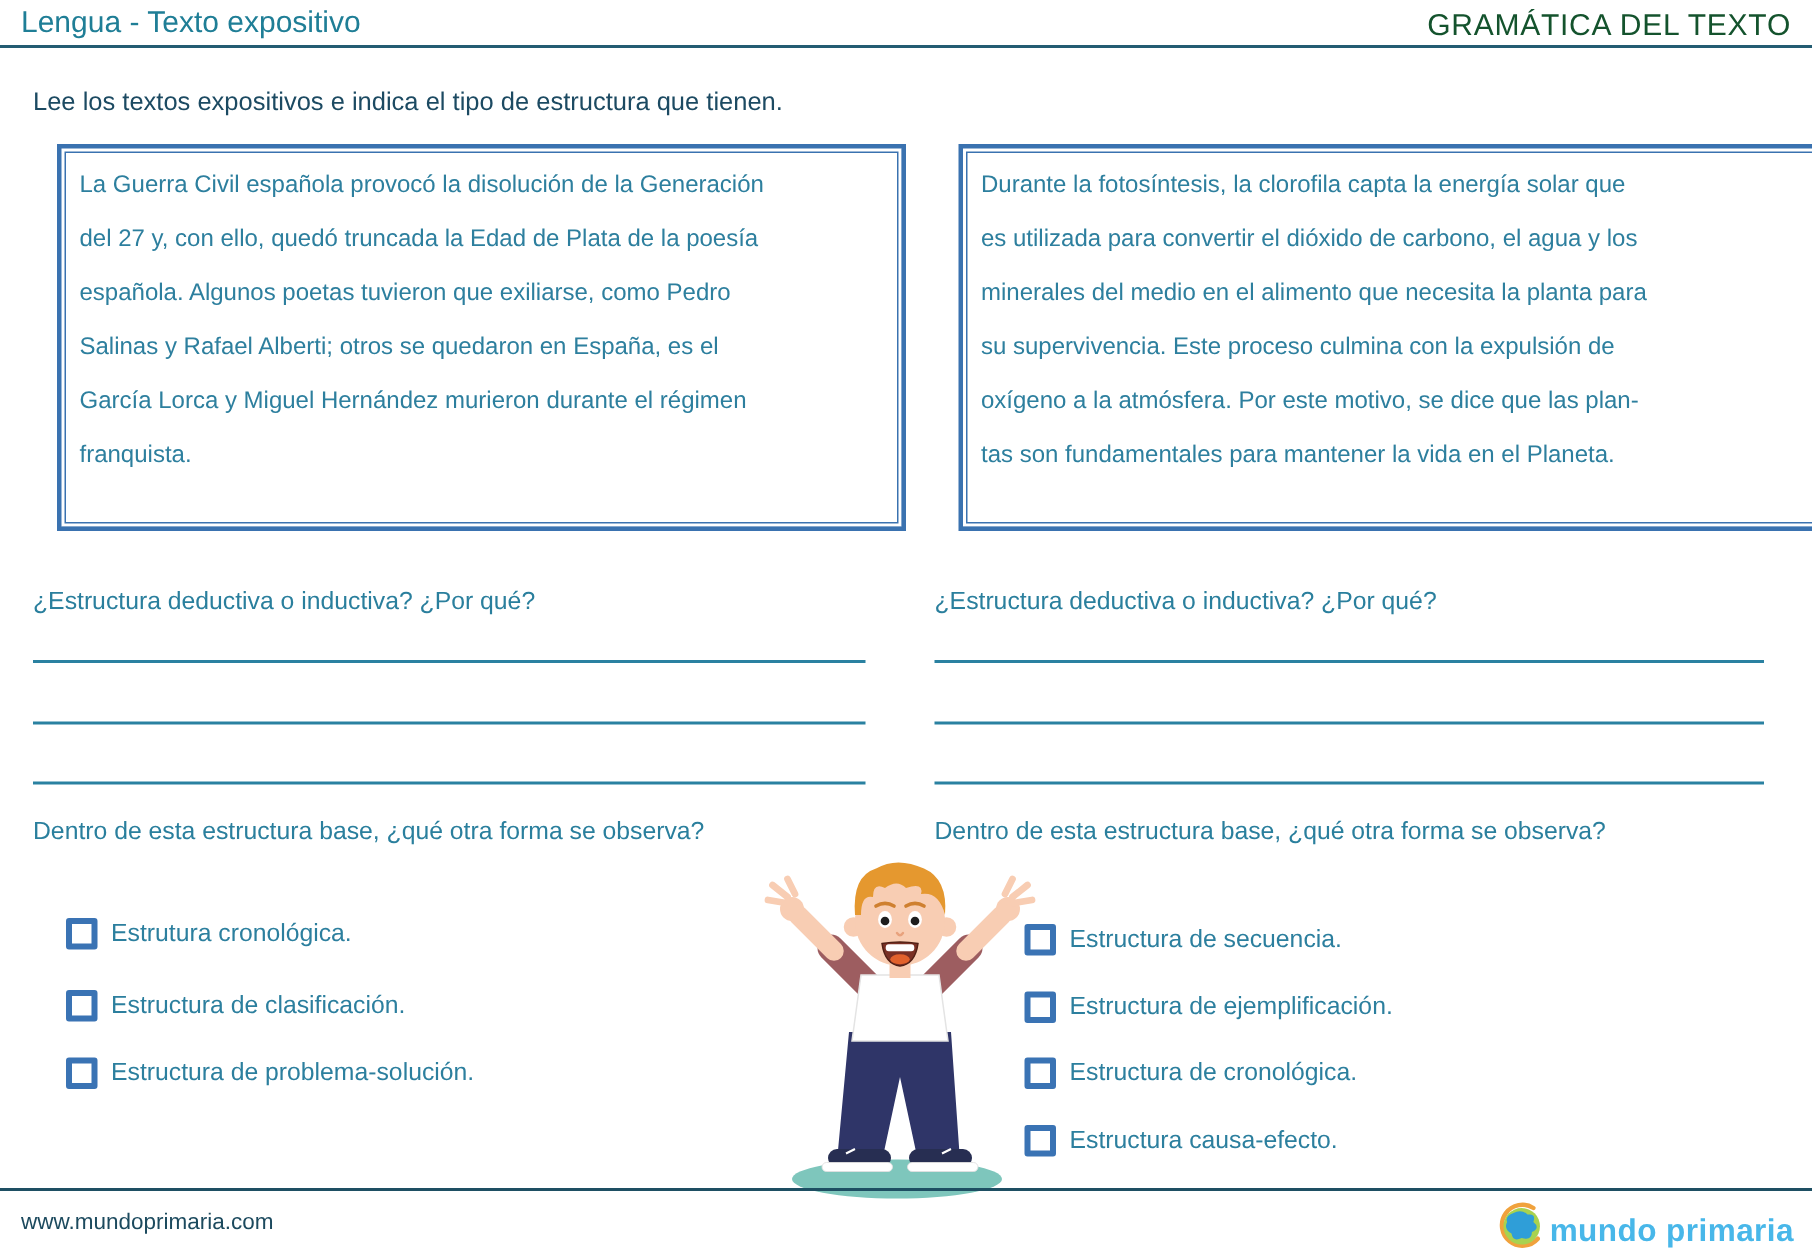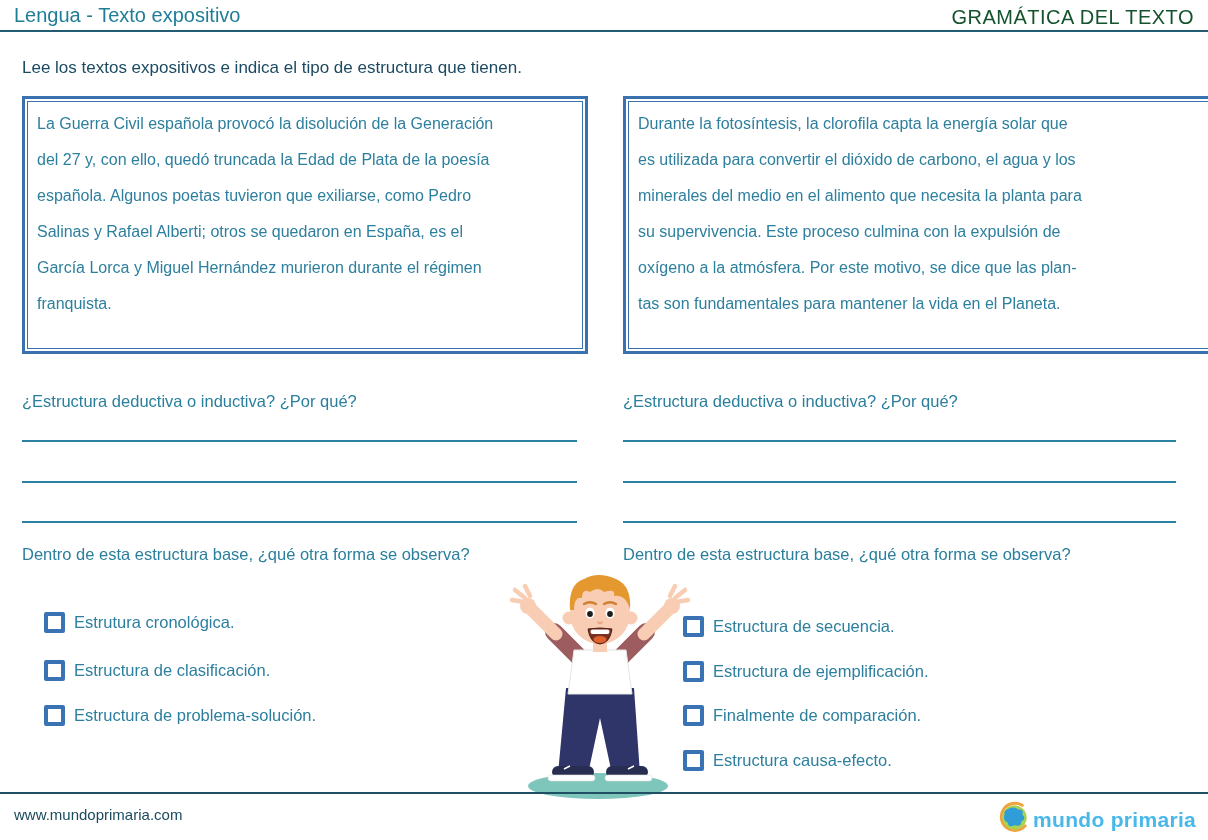--- a/index.html
+++ b/index.html
@@ -13,21 +13,21 @@
   .header-right { position:absolute; right:14px; top:6px; font-size:20px; color:#14532d; letter-spacing:.5px; }
   .header-rule  { position:absolute; left:0; top:30px; width:1208px; height:2px; background:#235c72; }
   
   .instruction  { position:absolute; left:22px; top:58px; font-size:17px; color:#1c4a62; }
   
   .column { position:absolute; top:96px; width:568px; height:724px; }
   .col-left  { left:22px; }
   .col-right { left:623px; }
   
   .text-box {
-    position:absolute; left:0; top:0; width:566px; height:258px; box-sizing:border-box;
+    position:absolute; left:16px; top:0; width:566px; height:258px; box-sizing:border-box;
     border:3px solid #3a72b0;
     box-shadow: inset 0 0 0 2px #ffffff, inset 0 0 0 3px #3a72b0;
     padding:7px 12px 0 12px; background:#fff;
   }
   .col-right .text-box { width:668px; }
   .text-line { font-size:16px; line-height:36px; color:#2d7f9e; white-space:nowrap; }
   
   .question { position:absolute; left:0; font-size:16.5px; color:#2a7f9d; }
   .q-structure { top:284px;margin-top:12px; }
   .q-form      { top:449px; }
@@ -110,21 +110,21 @@
     <div class="option-row or-1">
       <div class="checkbox"></div>
       <div class="option-label">Estructura de secuencia.</div>
     </div>
     <div class="option-row or-2">
       <div class="checkbox"></div>
       <div class="option-label">Estructura de ejemplificación.</div>
     </div>
     <div class="option-row or-3">
       <div class="checkbox"></div>
-      <div class="option-label">Finalmente de comparación.</div>
+      <div class="option-label">Estructura de cronológica.</div>
     </div>
     <div class="option-row or-4">
       <div class="checkbox"></div>
       <div class="option-label">Estructura causa-efecto.</div>
     </div>
   </div>
 
   <div class="character">
     <svg width="204" height="236" viewBox="0 0 204 236" xmlns="http://www.w3.org/2000/svg">
 

